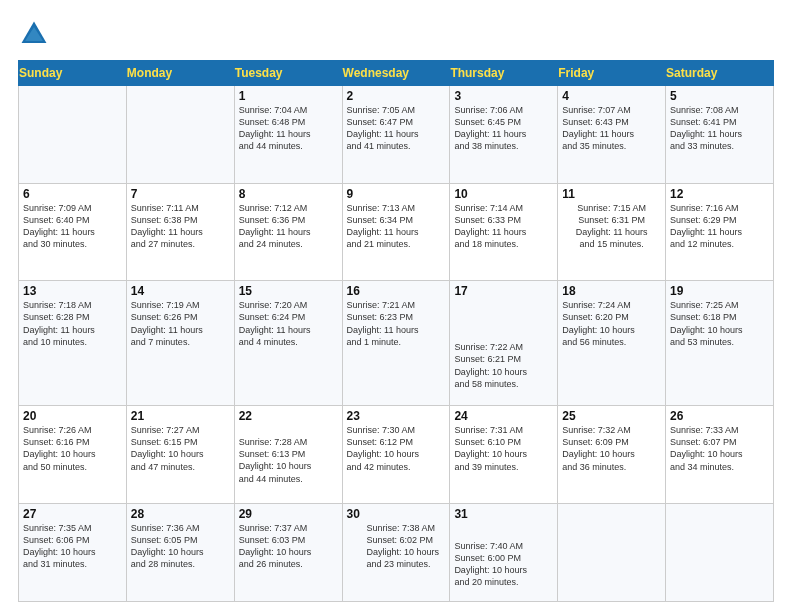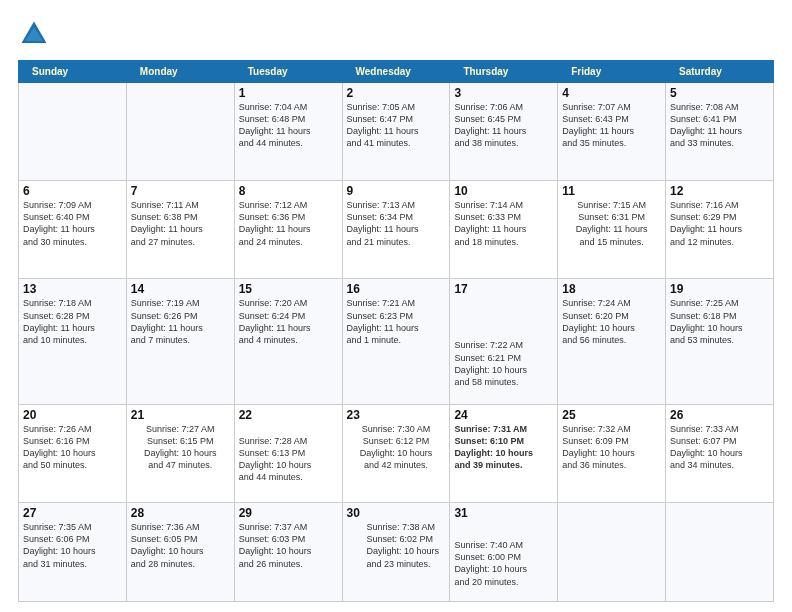--- a/index.html
+++ b/index.html
@@ -54,24 +54,24 @@
       color: #444;
     }
     .calendar {
       flex: 1;
       border-collapse: collapse;
       width: 100%;
       table-layout: fixed;
     }
     .calendar thead th {
       background: #1a6faf;
-      color: #fef9c3;
-      font-size: 10px;
+      color: #fde047;
+      font-size: 12px;
       font-weight: bold;
-      padding: 5px 13px;
+      padding: 5px 0;
       text-align: left;
       border: 1px solid #1a6faf;
     }
     .calendar tbody td {
       border: 1px solid #ccc;
       vertical-align: top;
       padding: 3px 4px;
       font-size: 9.5px;
       color: #222;
       height: 88px;
@@ -276,42 +276,42 @@
         <tr>
           <td>
             <span class="day-num">20</span>
             <div class="cell-content" style="white-space: pre-line;">Sunrise: 7:26 AM
 Sunset: 6:16 PM
 Daylight: 10 hours
 and 50 minutes.</div>
           </td>
           <td>
             <span class="day-num">21</span>
-            <div class="cell-content" style="white-space: pre-line; text-align: center;">Sunrise: 7:27 AM
+            <div class="cell-content" style="white-space: pre-line;">Sunrise: 7:27 AM
 Sunset: 6:15 PM
 Daylight: 10 hours
 and 47 minutes.</div>
           </td>
           <td>
             <span class="day-num">22</span>
             <div class="cell-content" style="white-space: pre-line; margin-top: 13px;">Sunrise: 7:28 AM
 Sunset: 6:13 PM
 Daylight: 10 hours
 and 44 minutes.</div>
           </td>
           <td>
             <span class="day-num">23</span>
-            <div class="cell-content" style="white-space: pre-line; text-align: center;">Sunrise: 7:30 AM
+            <div class="cell-content" style="white-space: pre-line;">Sunrise: 7:30 AM
 Sunset: 6:12 PM
 Daylight: 10 hours
 and 42 minutes.</div>
           </td>
           <td>
             <span class="day-num">24</span>
-            <div class="cell-content" style="white-space: pre-line; font-weight: bold;">Sunrise: 7:31 AM
+            <div class="cell-content" style="white-space: pre-line;">Sunrise: 7:31 AM
 Sunset: 6:10 PM
 Daylight: 10 hours
 and 39 minutes.</div>
           </td>
           <td>
             <span class="day-num">25</span>
             <div class="cell-content" style="white-space: pre-line;">Sunrise: 7:32 AM
 Sunset: 6:09 PM
 Daylight: 10 hours
 and 36 minutes.</div>

